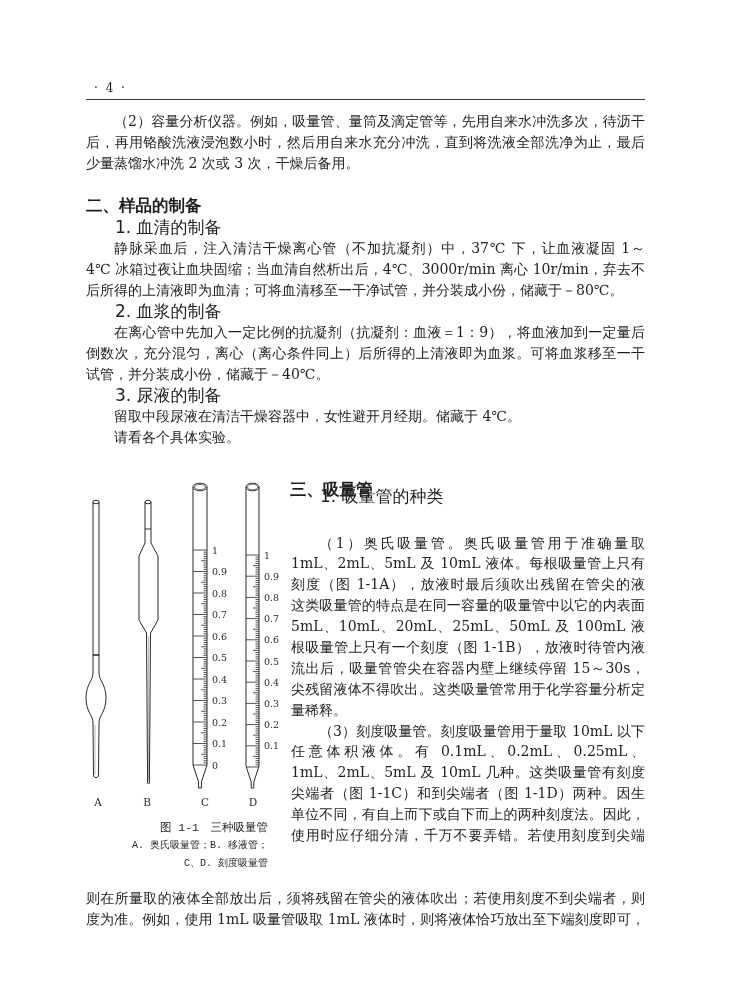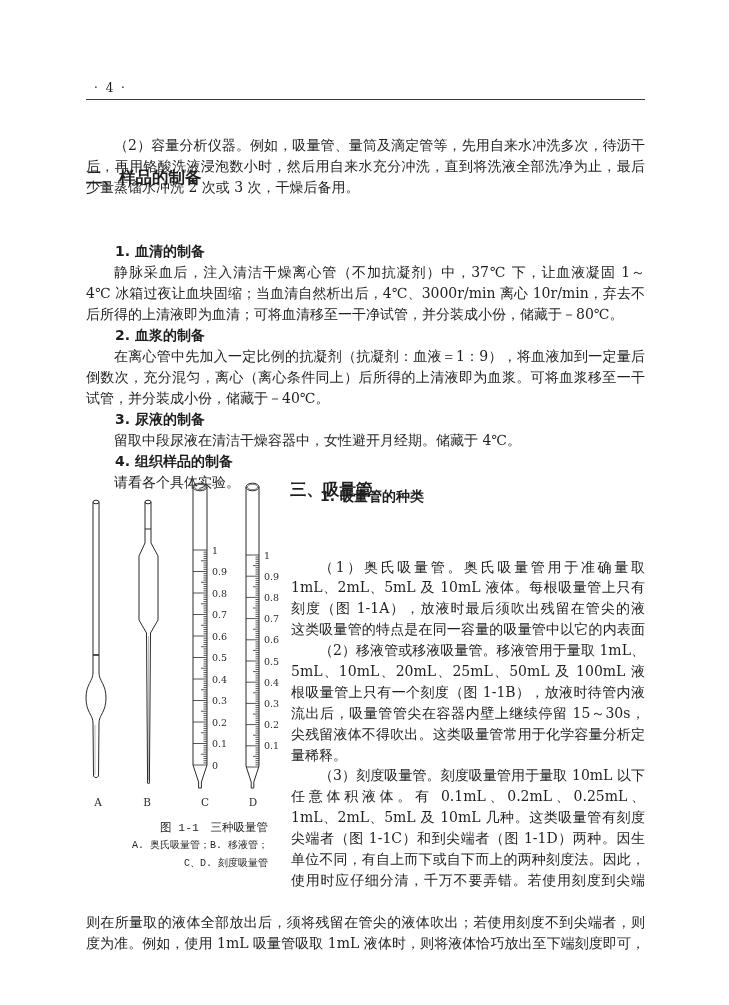--- a/index.html
+++ b/index.html
@@ -22,40 +22,40 @@
     .book-title {
       left: 86px; top: 79px; width: 559px;
       text-align: center;
       font-size: 12px; line-height: 18px;
       font-family: "DejaVu Serif", serif;
     }
     .header-rule {
       left: 86px; top: 99px; width: 559px; height: 1px;
       background: #3a3a3a;
     }
-    .block { box-sizing: border-box; margin-top: 24px; }
+    .block { box-sizing: border-box; }
     .line {
       box-sizing: border-box;
       height: 21px; line-height: 21px;
       font-size: 14px;
       font-family: "DejaVu Serif", serif;
       text-align: justify;
       text-align-last: justify;
       text-justify: inter-character;
       overflow: hidden;
     }
     .rcol .line { height: 20.9px; line-height: 20.9px; }
     .line.last { text-align-last: left; }
     .line.indent { padding-left: 28px; }
     .subhead {
       box-sizing: border-box;
       height: 21px; line-height: 21px;
       padding-left: 29px;
-      font-size: 14px;
-      font-weight: bold;
+      font-size: 17px;
+      font-weight: normal;
       font-family: "DejaVu Sans", sans-serif;
       overflow: hidden;
     }
     .section-heading {
       height: 22px; line-height: 22px;
       font-size: 16.5px;
       font-weight: bold;
       font-family: "DejaVu Sans", sans-serif;
       white-space: nowrap;
     }
@@ -76,37 +76,36 @@
 
   <div class="abs page-num">· 4 ·</div>
   <div class="abs header-rule"></div>
 
   <div class="abs block" style="left:86px; top:110.5px; width:559px;">
     <div class="line indent">（2）容量分析仪器。例如，吸量管、量筒及滴定管等，先用自来水冲洗多次，待沥干</div>
     <div class="line">后，再用铬酸洗液浸泡数小时，然后用自来水充分冲洗，直到将洗液全部洗净为止，最后用</div>
     <div class="line last">少量蒸馏水冲洗 2 次或 3 次，干燥后备用。</div>
   </div>
 
-  <div class="abs section-heading" style="left:86px; top:167px;">二、样品的制备</div>
+  <div class="abs section-heading" style="left:86px; top:195px;">二、样品的制备</div>
 
   <div class="abs block" style="left:86px; top:216.5px; width:559px;">
     <div class="subhead">1. 血清的制备</div>
     <div class="line indent">静脉采血后，注入清洁干燥离心管（不加抗凝剂）中，37℃ 下，让血液凝固 1～2h；</div>
     <div class="line">4℃ 冰箱过夜让血块固缩；当血清自然析出后，4℃、3000r/min 离心 10r/min，弃去不溶物</div>
     <div class="line last">后所得的上清液即为血清；可将血清移至一干净试管，并分装成小份，储藏于－80℃。</div>
 
     <div class="subhead">2. 血浆的制备</div>
     <div class="line indent">在离心管中先加入一定比例的抗凝剂（抗凝剂：血液＝1：9），将血液加到一定量后颠</div>
     <div class="line">倒数次，充分混匀，离心（离心条件同上）后所得的上清液即为血浆。可将血浆移至一干净</div>
     <div class="line last">试管，并分装成小份，储藏于－40℃。</div>
 
     <div class="subhead">3. 尿液的制备</div>
     <div class="line indent last">留取中段尿液在清洁干燥容器中，女性避开月经期。储藏于 4℃。</div>
 
-    <div class="subhead">4. 组织样品的制备</div>
     <div class="line indent last">请看各个具体实验。</div>
   </div>
 
   <svg class="abs figure-svg" width="729" height="1005" viewBox="0 0 729 1005">
     <g fill="none" stroke="#2a2a2a" stroke-width="1" stroke-linejoin="round">
 
       <g>
         <path d="M93,502 L93,673 C93,681 86,684 86,698 C86,712 93,715 93,723 L93.5,776 Q96,779.5 98.5,776 L99,723 C99,715 106,712 106,698 C106,684 99,681 99,673 L99,502"></path>
         <ellipse cx="96" cy="502" rx="3" ry="1.8"></ellipse>
         <line x1="93" y1="655" x2="99" y2="655" stroke-width="1.6"></line>
@@ -372,21 +371,20 @@
   <div class="abs caption sub" style="top:855px;">C、D. 刻度吸量管</div>
 
   <div class="abs section-heading" style="left:290px; top:479px;">三、吸量管</div>
   <div class="abs subhead" style="left:291px; top:486px; width:354px;">1. 吸量管的种类</div>
 
   <div class="abs block rcol" style="left:291px; top:532.5px; width:354px;">
     <div class="line indent">（1）奥氏吸量管。奥氏吸量管用于准确量取 0.5mL、</div>
     <div class="line">1mL、2mL、5mL 及 10mL 液体。每根吸量管上只有一个</div>
     <div class="line">刻度（图 1-1A），放液时最后须吹出残留在管尖的液体。</div>
     <div class="line">这类吸量管的特点是在同一容量的吸量管中以它的内表面</div>
-    <div class="line indent">（2）移液管或移液吸量管。移液管用于量取 1mL、</div>
     <div class="line">5mL、10mL、20mL、25mL、50mL 及 100mL 液体。每</div>
     <div class="line">根吸量管上只有一个刻度（图 1-1B），放液时待管内液体</div>
     <div class="line">流出后，吸量管管尖在容器内壁上继续停留 15～30s，管</div>
     <div class="line">尖残留液体不得吹出。这类吸量管常用于化学容量分析定</div>
     <div class="line last">量稀释。</div>
     <div class="line indent">（3）刻度吸量管。刻度吸量管用于量取 10mL 以下的</div>
     <div class="line">任意体积液体。有 0.1mL、0.2mL、0.25mL、0.5mL、</div>
     <div class="line">1mL、2mL、5mL 及 10mL 几种。这类吸量管有刻度不到</div>
     <div class="line">尖端者（图 1-1C）和到尖端者（图 1-1D）两种。因生产</div>
     <div class="line">单位不同，有自上而下或自下而上的两种刻度法。因此，</div>

